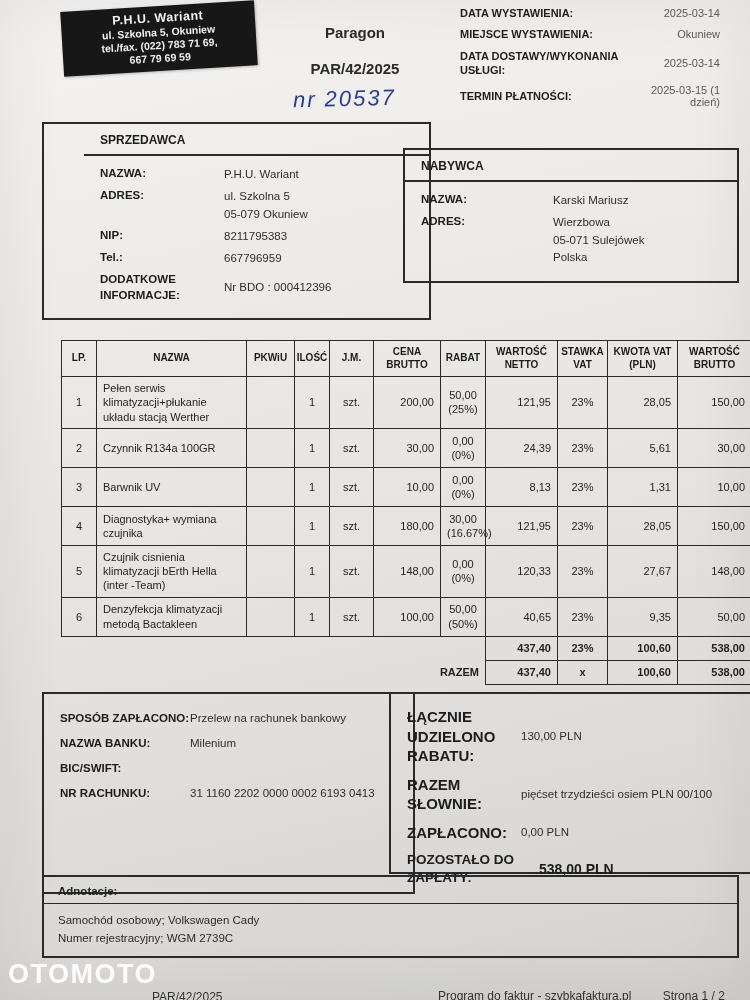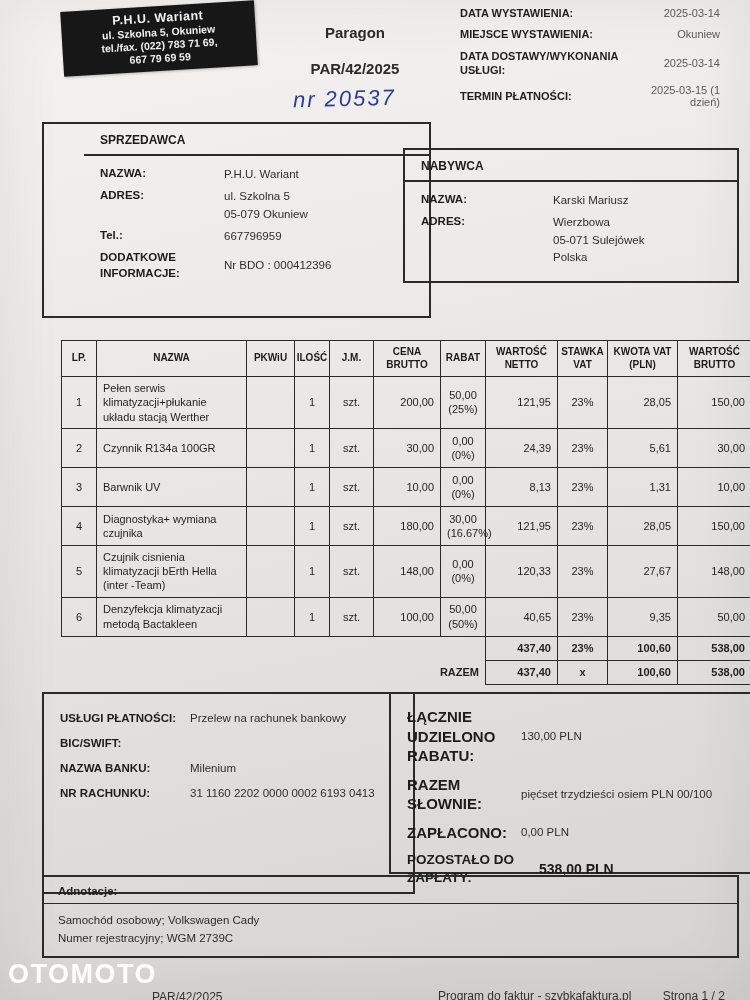--- a/index.html
+++ b/index.html
@@ -116,20 +116,24 @@
       <div class="kv-row">
         <div class="kv-label">NAZWA:</div>
         <div class="kv-value">P.H.U. Wariant</div>
       </div>
       <div class="kv-row">
         <div class="kv-label">ADRES:</div>
         <div class="kv-value">
           <div>ul. Szkolna 5</div>
           <div>05-079 Okuniew</div>
         </div>
+      </div>
+      <div class="kv-row">
+        <div class="kv-label">NIP:</div>
+        <div class="kv-value">8211795383</div>
       </div>
       <div class="kv-row">
         <div class="kv-label">Tel.:</div>
         <div class="kv-value">667796959</div>
       </div>
       <div class="kv-row">
         <div class="kv-label">DODATKOWE INFORMACJE:</div>
         <div class="kv-value" style="align-self:center">Nr BDO : 000412396</div>
       </div>
     </div>
@@ -297,30 +301,30 @@
         <td class="r t-cell">437,40</td>
         <td class="c t-cell">x</td>
         <td class="r t-cell">100,60</td>
         <td class="r t-cell">538,00</td>
       </tr>
     </tbody>
   </table>
 
   <div class="abs box payment-box">
     <div class="pay-row">
-      <div class="pay-label">USŁUGI PŁATNOŚCI:</div>
+      <div class="pay-label">SPOSÓB ZAPŁACONO:</div>
       <div class="pay-value">Przelew na rachunek bankowy</div>
+    </div>
+    <div class="pay-row">
+      <div class="pay-label">NAZWA BANKU:</div>
+      <div class="pay-value">Milenium</div>
     </div>
     <div class="pay-row">
       <div class="pay-label">BIC/SWIFT:</div>
       <div class="pay-value"></div>
-    </div>
-    <div class="pay-row">
-      <div class="pay-label">NAZWA BANKU:</div>
-      <div class="pay-value">Milenium</div>
     </div>
     <div class="pay-row">
       <div class="pay-label">NR RACHUNKU:</div>
       <div class="pay-value">31 1160 2202 0000 0002 6193 0413</div>
     </div>
   </div>
 
   <div class="abs box summary-box">
     <div class="sum-row">
       <div class="sum-label">ŁĄCZNIE UDZIELONO RABATU:</div>

